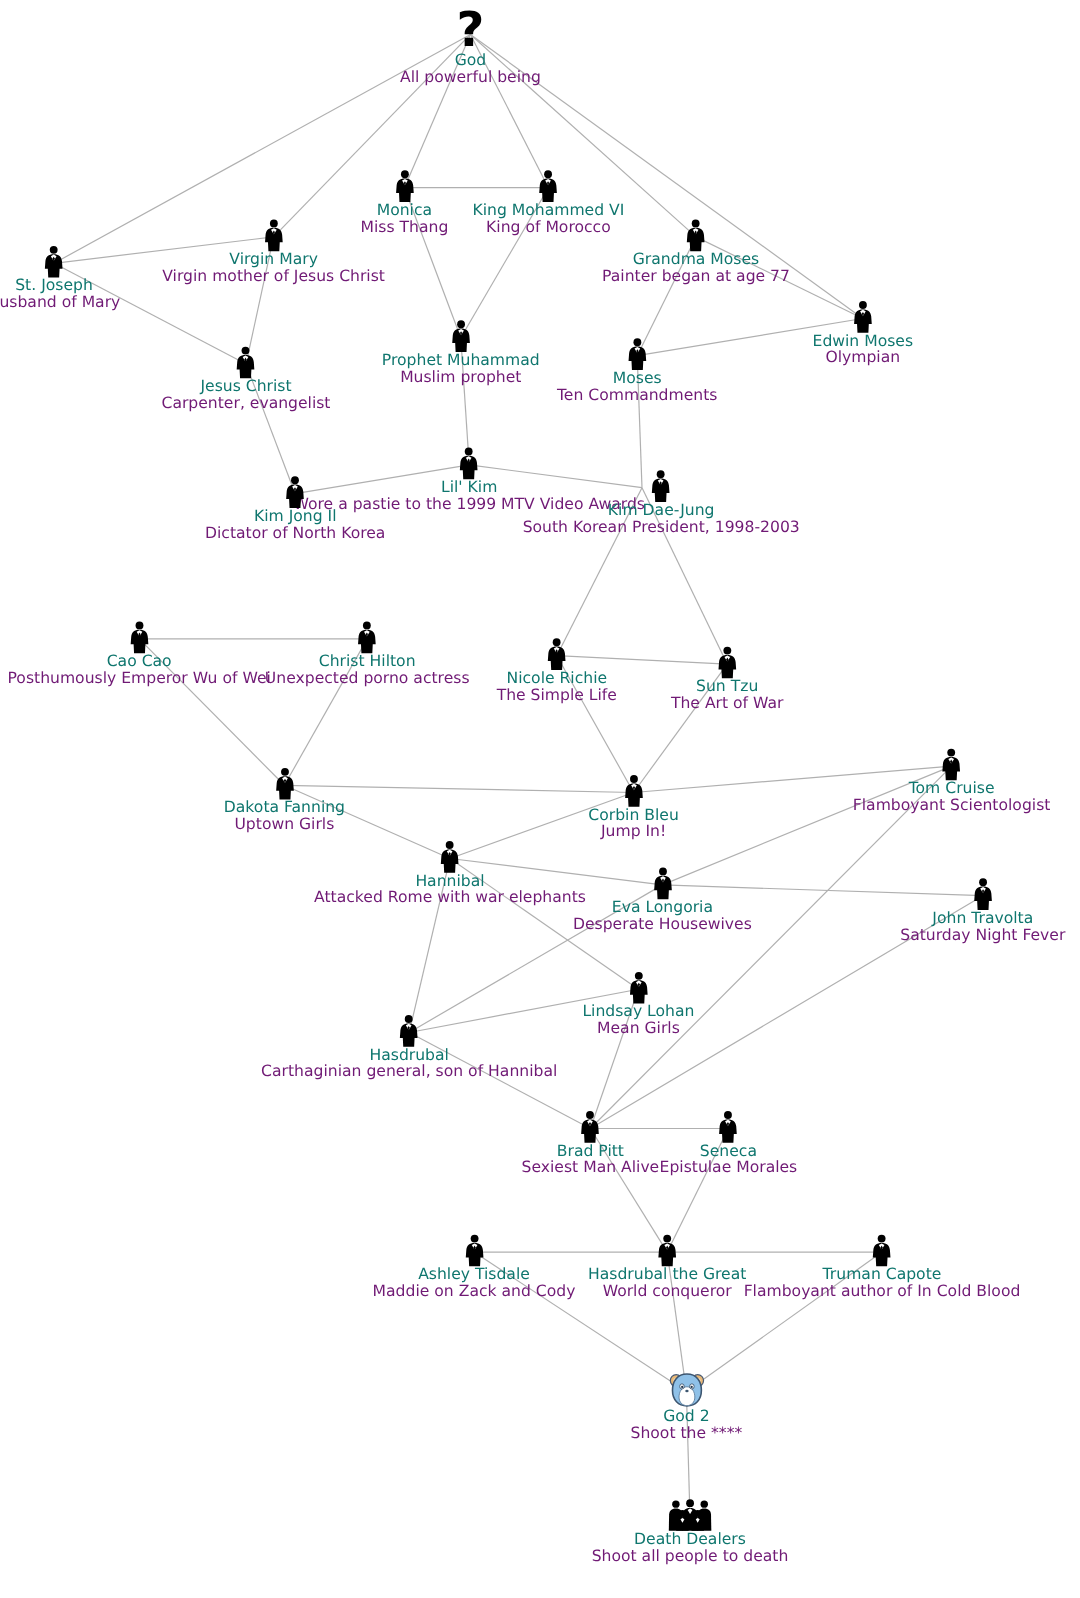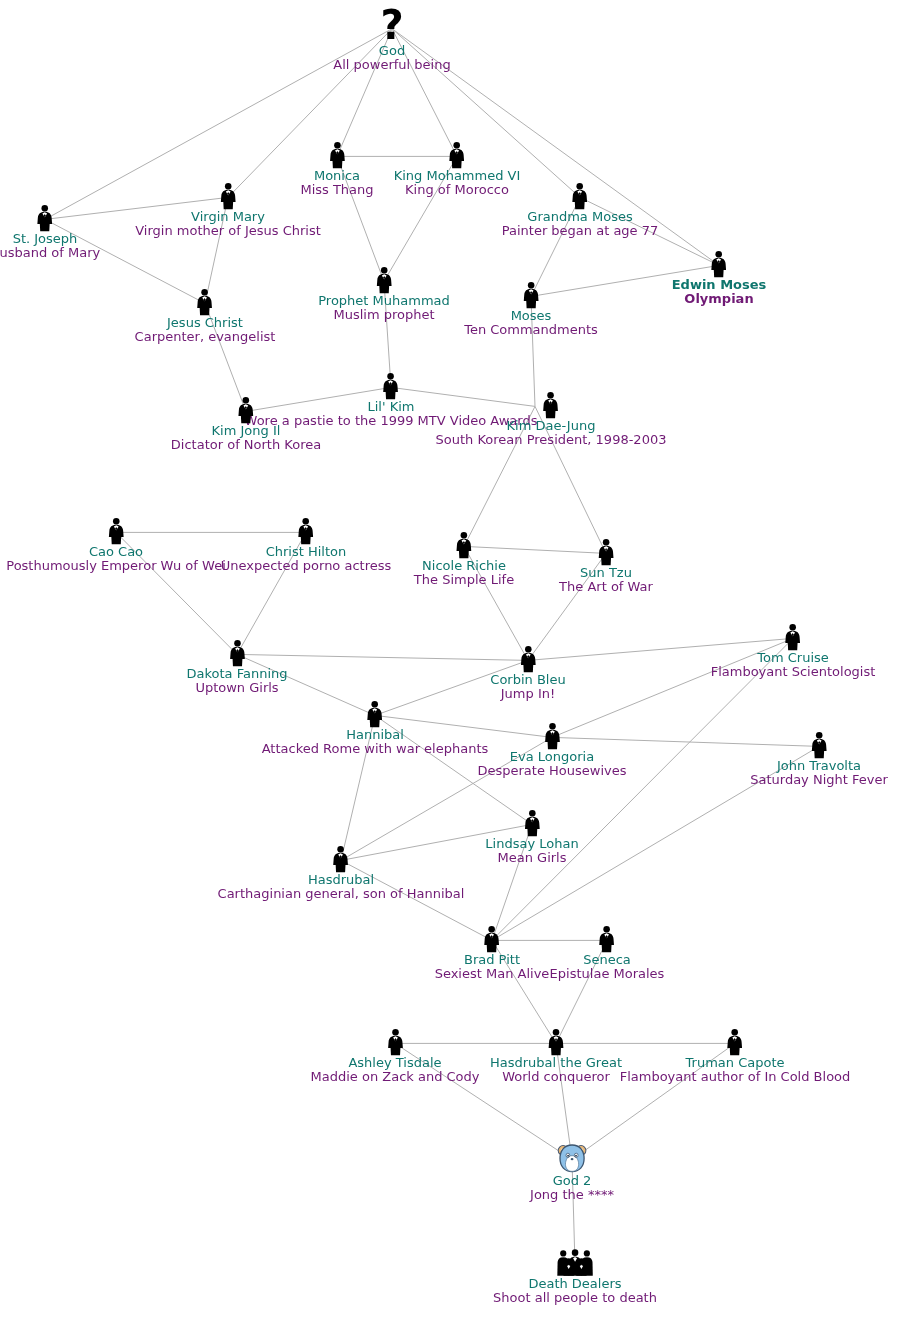--- a/index.html
+++ b/index.html
@@ -157,21 +157,21 @@
       <div class="node" style="left: 580px; top: 182px;">
         <span class="icon"><svg width="20" height="28" viewBox="0 0 22 30">
             <circle cx="11" cy="4.2" r="3.6" fill="#000"></circle>
             <path d="M11 8.2 C6.2 8.2 3.8 10.6 3.4 14.6 L2.9 21.5 L5.6 21.5 L6.0 29.6 L16.0 29.6 L16.4 21.5 L19.1 21.5 L18.6 14.6 C18.2 10.6 15.8 8.2 11 8.2 Z" fill="#000"></path>
             <path d="M11 8.6 L8.4 10.0 L11 14.4 L13.6 10.0 Z" fill="#fff"></path>
             <path d="M11 10.6 L10.1 12.0 L11 16.2 L11.9 12.0 Z" fill="#000"></path>
           </svg></span>
         <span class="lbl">Grandma Moses</span>
         <span class="sub">Painter began at age 77</span>
       </div>
-      <div class="node" style="left: 719px; top: 250px; font-weight: bold;">
+      <div class="node" style="left: 719px; top: 250px;">
         <span class="icon"><svg width="20" height="28" viewBox="0 0 22 30">
             <circle cx="11" cy="4.2" r="3.6" fill="#000"></circle>
             <path d="M11 8.2 C6.2 8.2 3.8 10.6 3.4 14.6 L2.9 21.5 L5.6 21.5 L6.0 29.6 L16.0 29.6 L16.4 21.5 L19.1 21.5 L18.6 14.6 C18.2 10.6 15.8 8.2 11 8.2 Z" fill="#000"></path>
             <path d="M11 8.6 L8.4 10.0 L11 14.4 L13.6 10.0 Z" fill="#fff"></path>
             <path d="M11 10.6 L10.1 12.0 L11 16.2 L11.9 12.0 Z" fill="#000"></path>
           </svg></span>
         <span class="lbl">Edwin Moses</span>
         <span class="sub">Olympian</span>
       </div>
       <div class="node" style="left: 205px; top: 288px;">
@@ -412,21 +412,21 @@
             <circle cx="26.5" cy="9" r="2.6" fill="#f2d7b0"></circle>
             <path d="M17 3.2 C8.6 3.2 4.2 9.4 4.2 17.6 C4.2 26.2 9.4 31.4 17 31.4 C24.6 31.4 29.8 26.2 29.8 17.6 C29.8 9.4 25.4 3.2 17 3.2 Z" fill="#8fc1e8" stroke="#3d5670" stroke-width="1.4"></path>
             <path d="M17 14.5 C12.4 14.5 10.0 19.2 10.0 23.6 C10.0 28.4 13.2 31.2 17 31.2 C20.8 31.2 24.0 28.4 24.0 23.6 C24.0 19.2 21.6 14.5 17 14.5 Z" fill="#ffffff" stroke="#5c7d9c" stroke-width="0.8"></path>
             <ellipse cx="12.6" cy="14.2" rx="2.0" ry="2.3" fill="#ffffff" stroke="#3d5670" stroke-width="0.8"></ellipse>
             <ellipse cx="21.4" cy="14.2" rx="2.0" ry="2.3" fill="#ffffff" stroke="#3d5670" stroke-width="0.8"></ellipse>
             <circle cx="12.8" cy="14.6" r="1.0" fill="#24384e"></circle>
             <circle cx="21.2" cy="14.6" r="1.0" fill="#24384e"></circle>
             <ellipse cx="17" cy="18.2" rx="1.5" ry="1.1" fill="#3d5670"></ellipse>
           </svg></span>
         <span class="lbl">God 2</span>
-        <span class="sub">Jong the ****</span>
+        <span class="sub">Shoot the ****</span>
       </div>
       <div class="node" style="left: 575px; top: 1249px;">
         <span class="icon"><svg width="40" height="28" viewBox="0 0 44 30">
             <circle cx="9" cy="4.5" r="3.4" fill="#000"></circle>
             <path d="M9 8.6 C5 8.6 3 10.8 2.8 14 L2.5 29 L15.5 29 L15.2 14 C15 10.8 13 8.6 9 8.6 Z" fill="#000"></path>
             <circle cx="35" cy="4.5" r="3.4" fill="#000"></circle>
             <path d="M35 8.6 C31 8.6 29 10.8 28.8 14 L28.5 29 L41.5 29 L41.2 14 C41 10.8 39 8.6 35 8.6 Z" fill="#000"></path>
             <circle cx="22" cy="3.6" r="3.6" fill="#000"></circle>
             <path d="M22 8 C17.6 8 15.4 10.4 15.2 14 L14.9 29 L29.1 29 L28.8 14 C28.6 10.4 26.4 8 22 8 Z" fill="#000"></path>
             <path d="M22 8.4 L19.8 9.8 L22 13.6 L24.2 9.8 Z" fill="#fff"></path>

